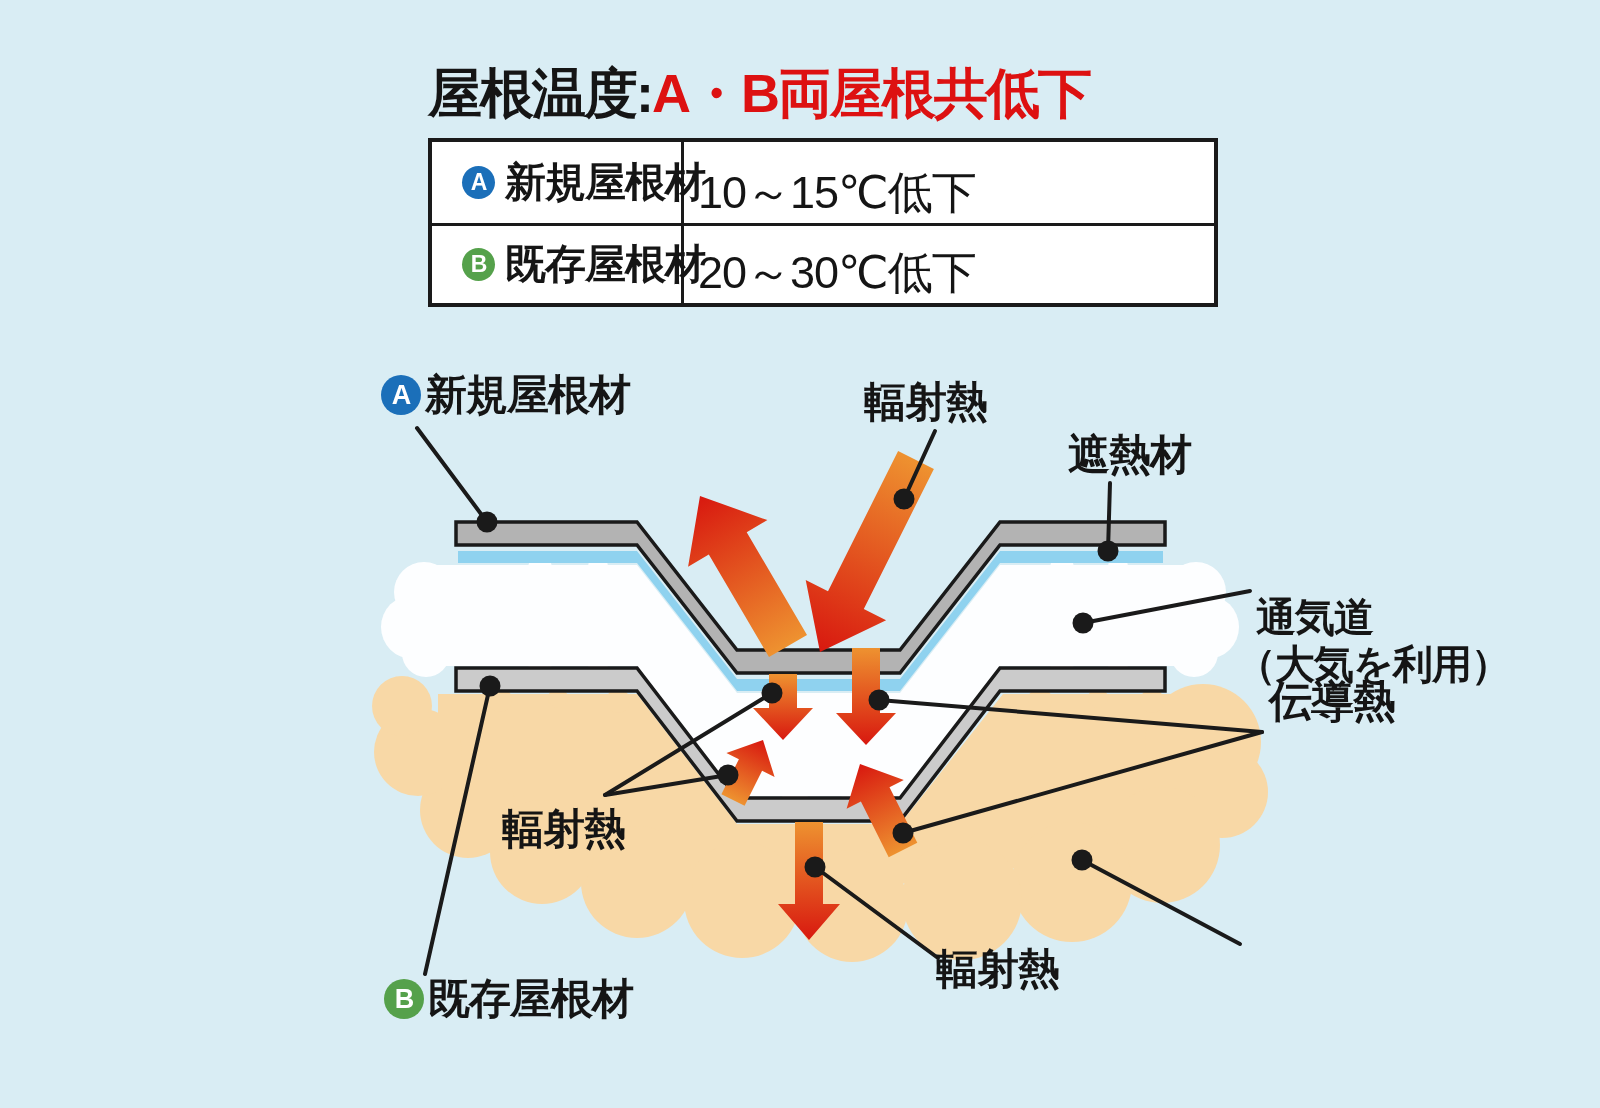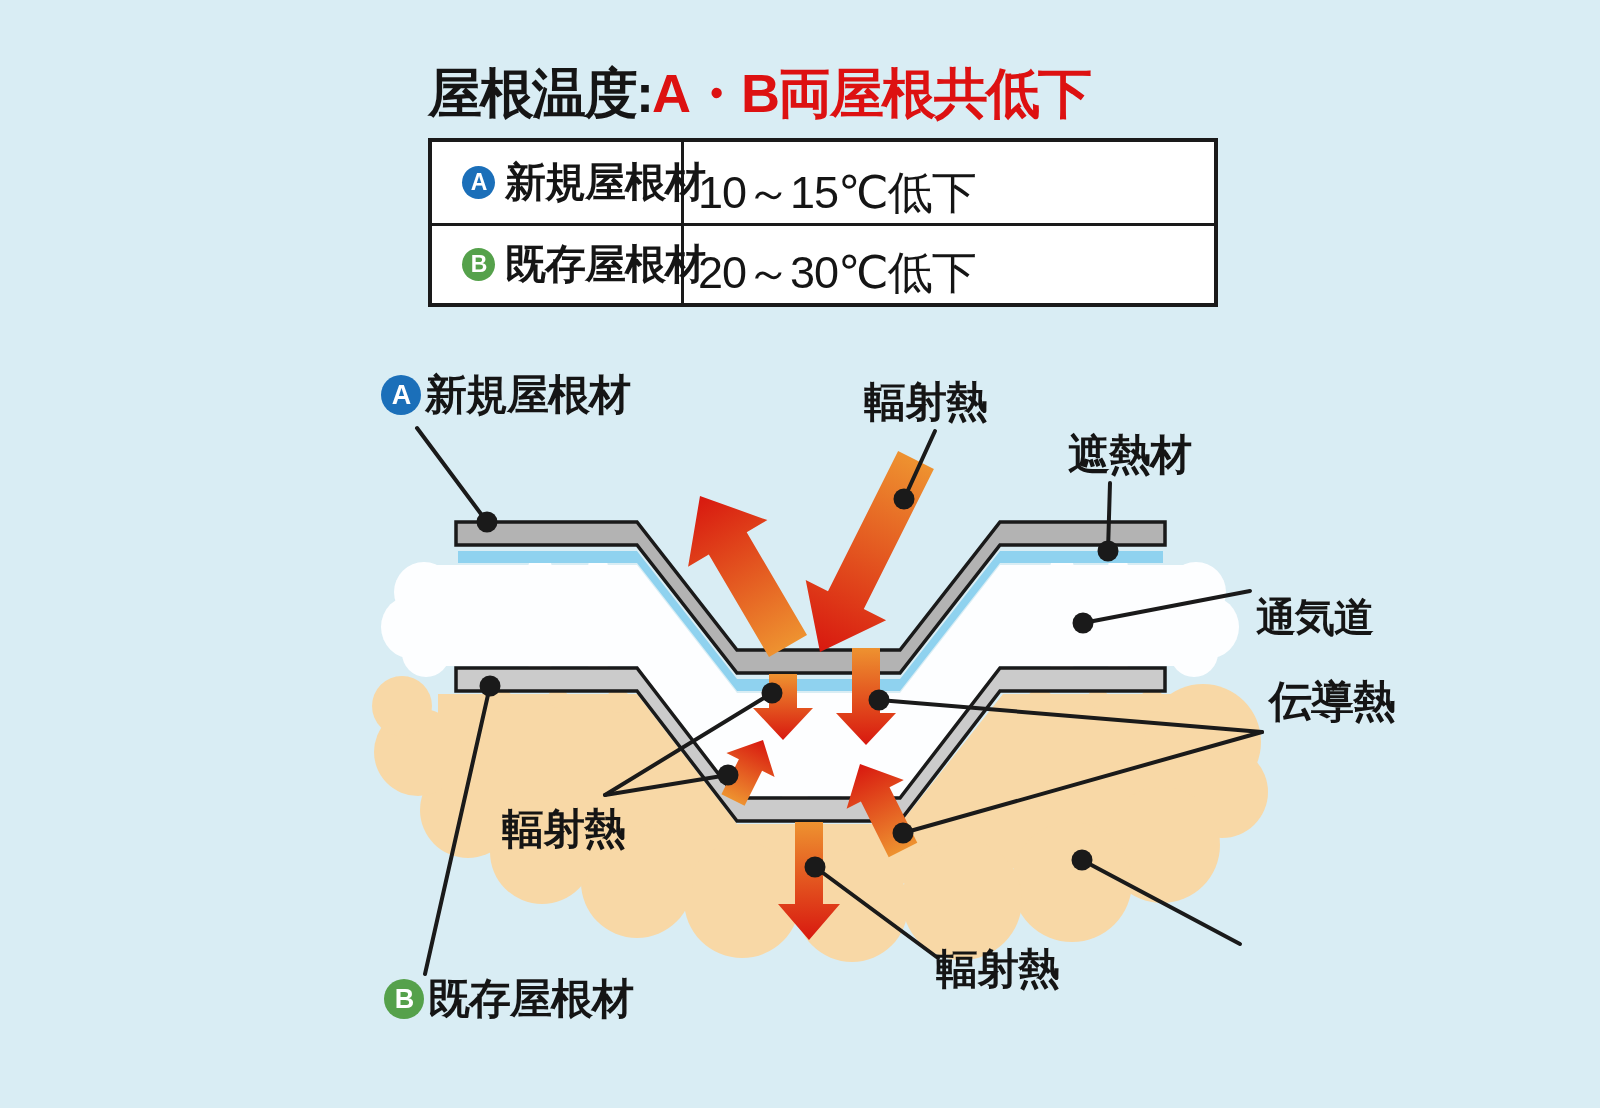--- a/index.html
+++ b/index.html
@@ -204,20 +204,21 @@
     <span class="badge lg badge-a">A</span>
     <span>新規屋根材</span>
   </div>
 
   <div class="dlabel" style="left:864px;top:381px;">輻射熱</div>
 
   <div class="dlabel" style="left:1068px;top:434px;text-align:right;">遮熱材</div>
 
   <div class="dlabel" id="label-vent" style="left:1236px;top:594px;">
     <div class="indent">通気道</div>
+    <div>（大気を利用）</div>
   </div>
 
   <div class="dlabel" id="label-conduction" style="left:1269px;top:680px;">伝導熱</div>
 
   <div class="dlabel" style="left:502px;top:808px;">輻射熱</div>
 
   <div class="dlabel" style="left:936px;top:948px;">輻射熱</div>
 
 
   <div class="dlabel roof-label" style="left:384px;top:978px;">

